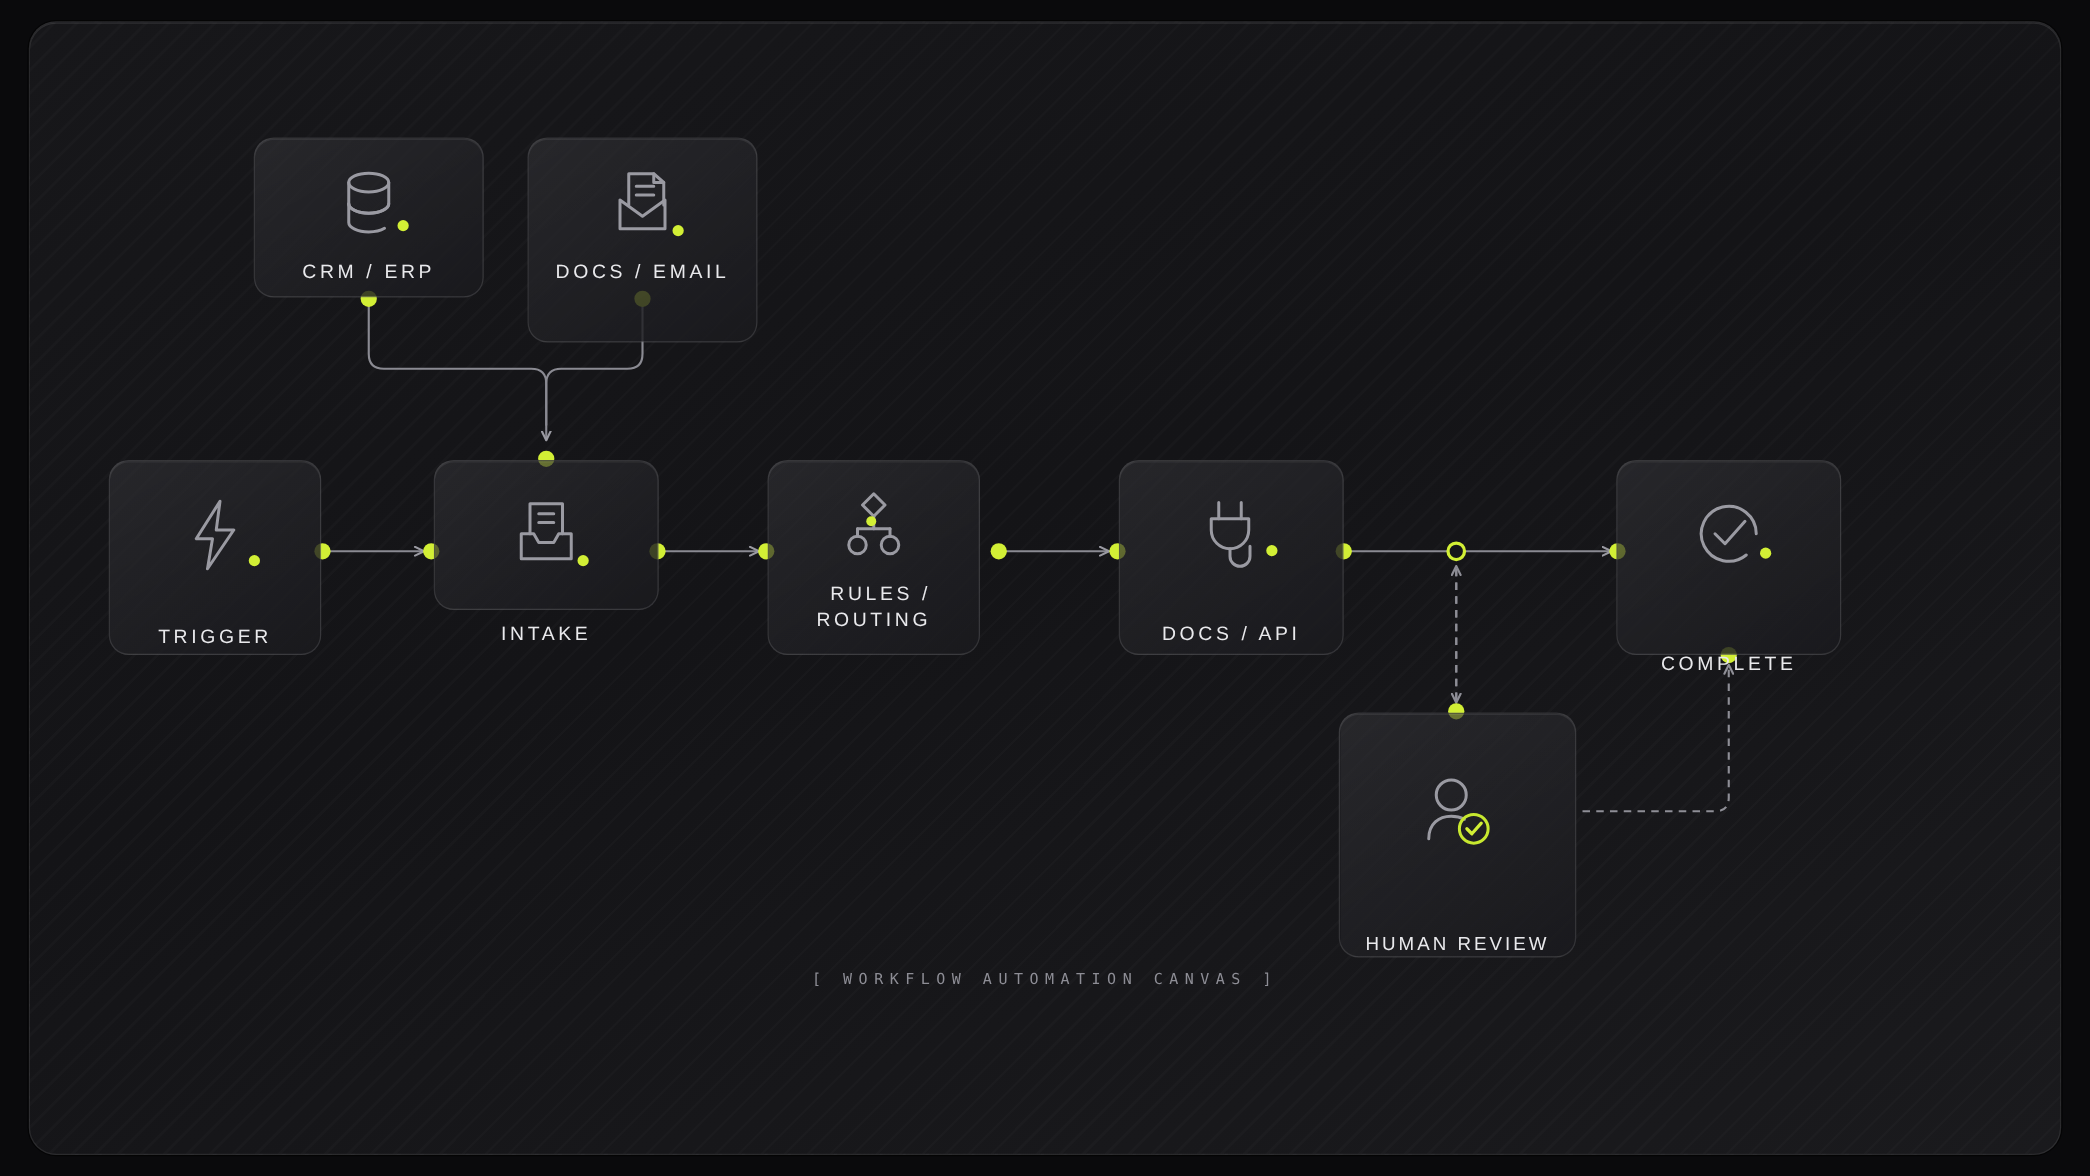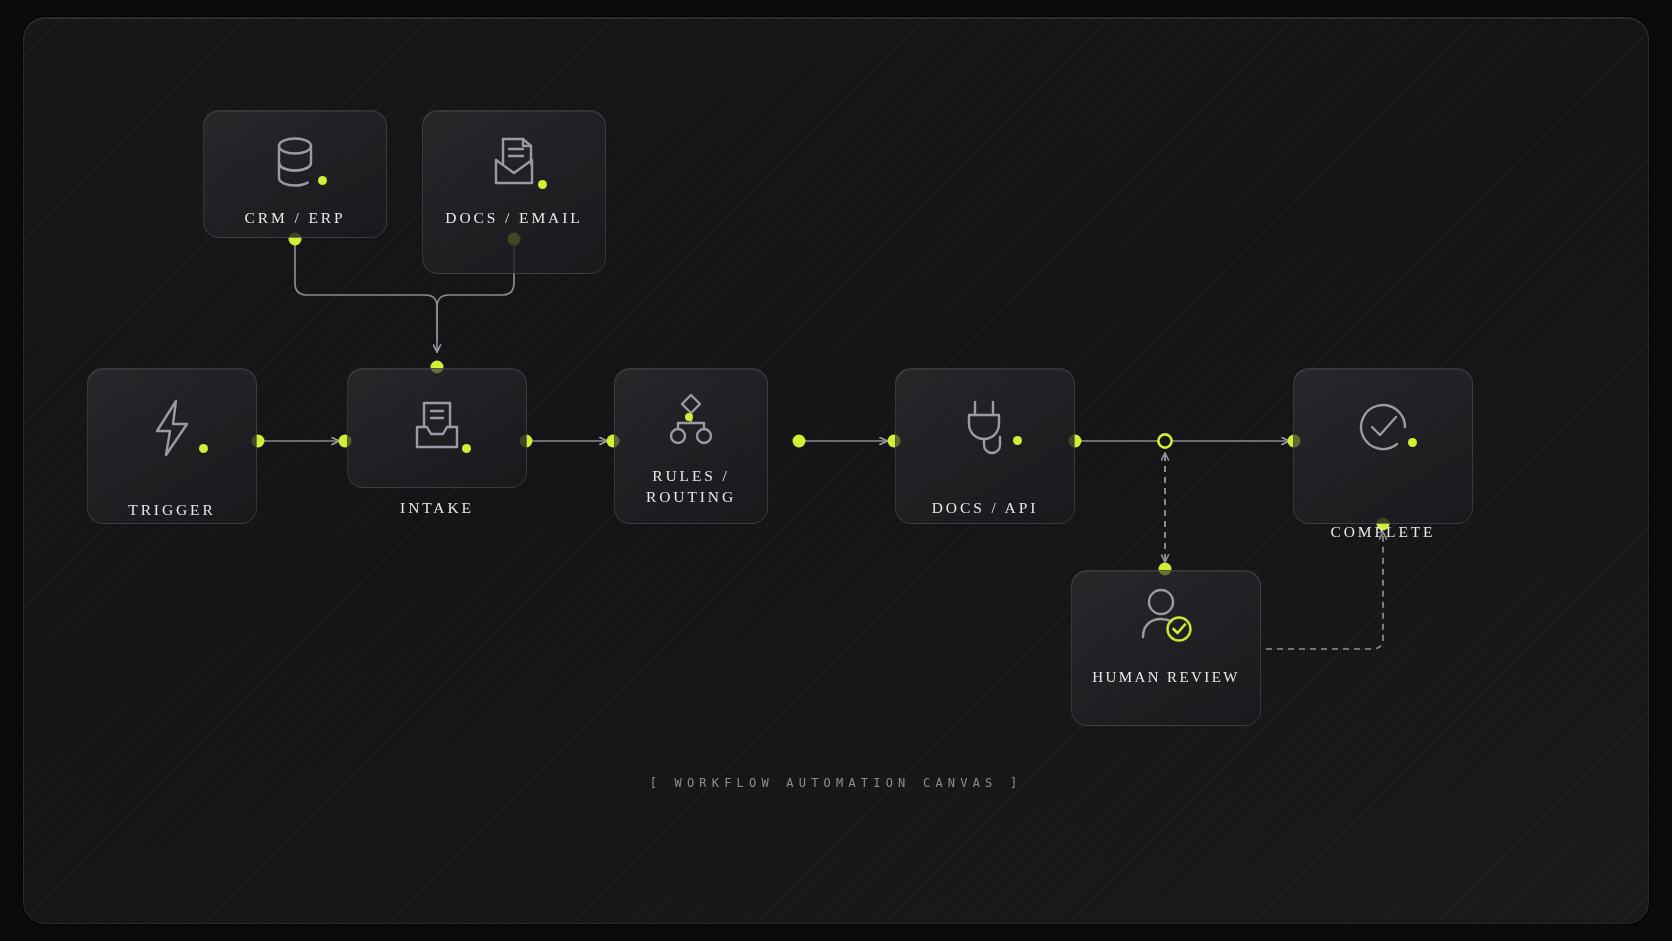--- a/index.html
+++ b/index.html
@@ -32,42 +32,42 @@
     border:1px solid rgba(255,255,255,0.115);
     box-shadow: inset 0 1px 0 rgba(255,255,255,0.075);
     display:flex; flex-direction:column;
     align-items:center; justify-content:flex-start;
   }
   .node .ico{ position:relative; display:block; }
   .node .lbl{
     color:#e9e9ec;
     font-size:15.5px;
     letter-spacing:2.9px;
-    text-align:center;
+    text-align:right;
     line-height:21px;
     white-space:pre-line;
-    font-family:Liberation Serif, serif;
+    font-family:Liberation Sans, sans-serif;
   }
   .acc-dot{
     position:absolute;
     width:9px;height:9px;border-radius:50%;
     background:#d2ef35;
   }
   
   #node-crm{ left:203px; top:110px; width:184px; height:128px; padding-top:22px; }
   #node-docs{ left:422px; top:110px; width:184px; height:164px; padding-top:22px; }
   #node-crm .lbl, #node-docs .lbl{ margin-top:12px; }
 
   
   #node-trigger{ left:87px;  top:368px; width:170px; height:156px; padding-top:28px; }
   #node-intake{  left:347px; top:368px; width:180px; height:120px; padding-top:28px; }
-  #node-rules{   left:614px; top:368px; width:154px; height:156px; padding-top:22px; }
+  #node-rules{   left:614px; top:368px; width:170px; height:156px; padding-top:22px; }
   #node-apps{    left:895px; top:368px; width:180px; height:156px; padding-top:28px; }
   #node-complete{left:1293px;top:368px; width:180px; height:156px; padding-top:28px;gap:24px; }
-  #node-review{  left:1071px;top:570px; width:190px; height:156px; padding-top:14px; }
+  #node-review{  left:1071px;top:570px; width:190px; height:196px; padding-top:48px;gap:44px; }
   .node.main .lbl{ margin-top:36px; }
   #node-rules .lbl{ margin-top:14px; }
   #node-review .lbl{ margin-top:16px; font-size:15px; letter-spacing:2.4px; }
 
   #caption{
     position:absolute; left:0; top:776px; width:1672px;
     text-align:center;
     color:#8d8d95;
     font-size:12px;
     letter-spacing:5.2px;

